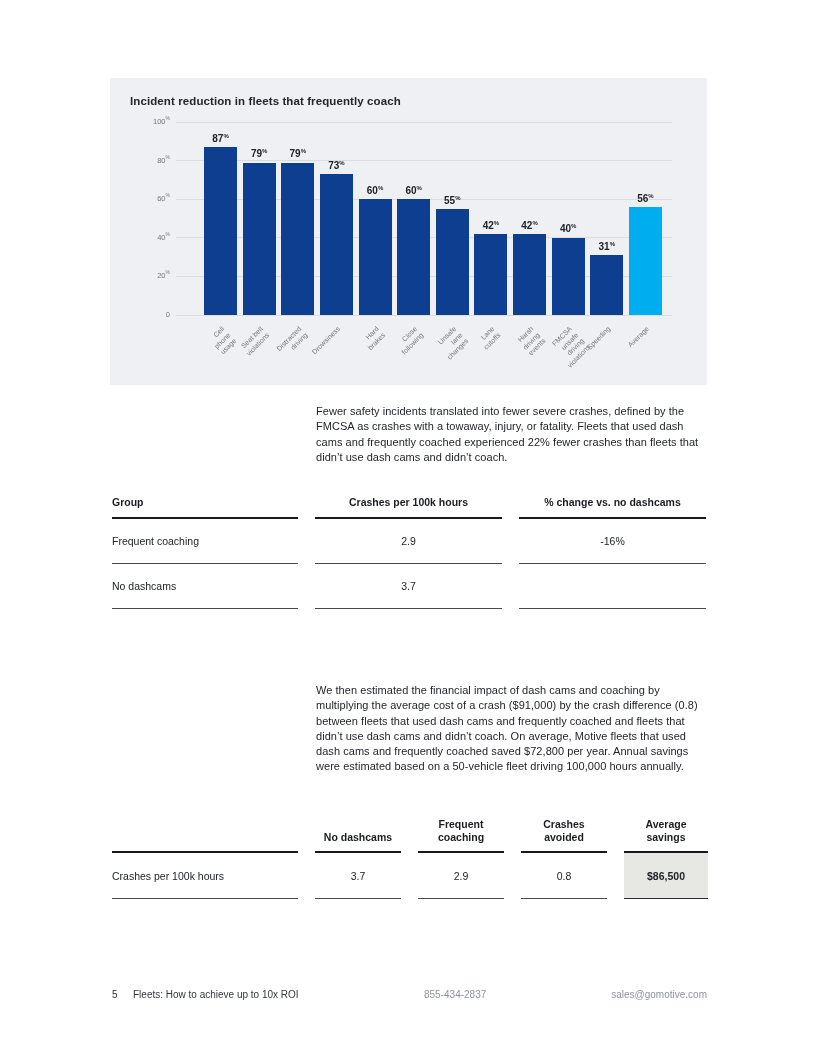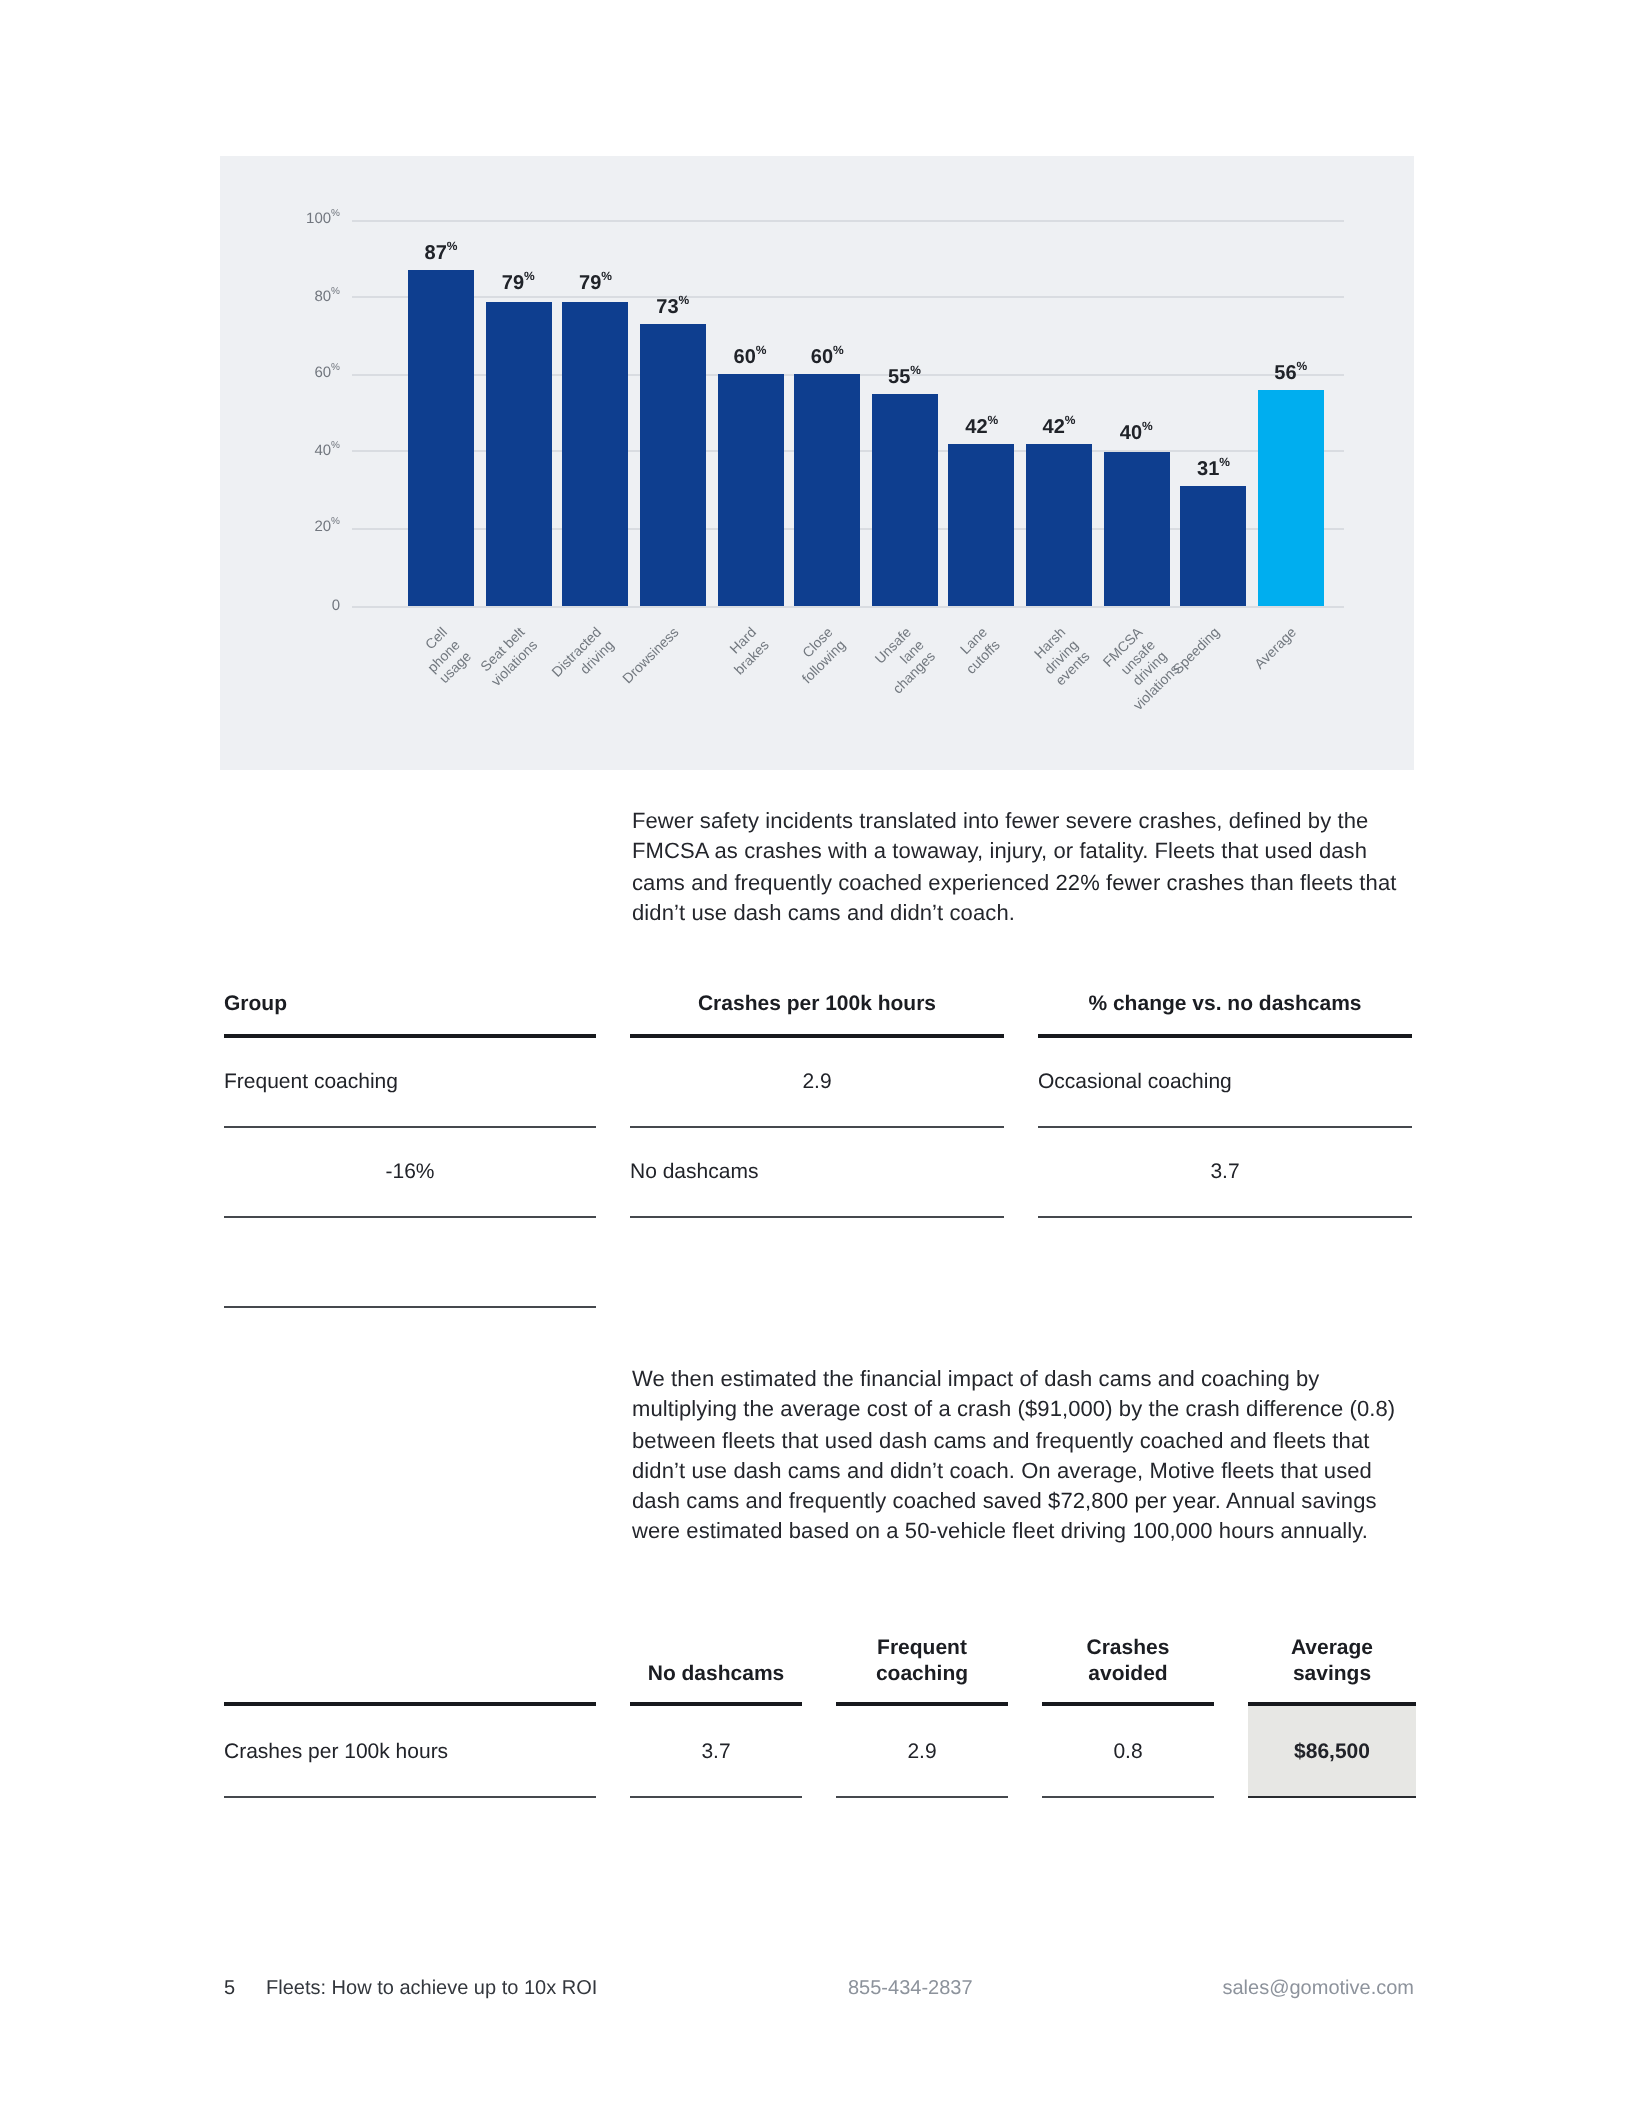--- a/index.html
+++ b/index.html
@@ -58,20 +58,21 @@
   .footer .doc { position:absolute; left:21px; color:#33373d; }
   .footer .phone { position:absolute; left:312px; color:#8d939c; }
   .footer .email { position:absolute; right:0; color:#8d939c; }
 </style>
 </head>
 <body>
 
 <div class="page">
 
   <section class="chart-panel">
+    <h2 class="chart-title">Incident reduction in fleets that frequently coach</h2>
     <div class="chart-plot">
         <div class="gridline" style="bottom: calc(100% - 0.5px);"></div>
         <div class="ytick" style="bottom: calc(100% - 3.5px);">100<sup>%</sup></div>
         <div class="gridline" style="bottom: calc(80% - 0.5px);"></div>
         <div class="ytick" style="bottom: calc(80% - 3.5px);">80<sup>%</sup></div>
         <div class="gridline" style="bottom: calc(60% - 0.5px);"></div>
         <div class="ytick" style="bottom: calc(60% - 3.5px);">60<sup>%</sup></div>
         <div class="gridline" style="bottom: calc(40% - 0.5px);"></div>
         <div class="ytick" style="bottom: calc(40% - 3.5px);">40<sup>%</sup></div>
         <div class="gridline" style="bottom: calc(20% - 0.5px);"></div>
@@ -147,21 +148,20 @@
   <p class="para para-1"><span>Fewer safety incidents translated into fewer severe crashes, defined by the FMCSA as crashes with a towaway, injury, or fatality. Fleets that used dash cams and frequently coached experienced </span><b>22% fewer crashes</b><span> than fleets that didn’t use dash cams and didn’t coach.</span></p>
 
   <div class="tbl tbl-1">
     <div class="th">Group</div>
     <div class="th c">Crashes per 100k hours</div>
     <div class="th c">% change vs. no dashcams</div>
 
     <div class="td">Frequent coaching</div>
     <div class="td c">2.9</div>
 
-    <div class="td">Occasional coaching</div>
     <div class="td c">-16%</div>
 
     <div class="td">No dashcams</div>
     <div class="td c">3.7</div>
     <div class="td c"></div>
   </div>
 
   <p class="para para-2"><span>We then estimated the financial impact of dash cams and coaching by multiplying the average cost of a crash ($91,000) by the crash difference (0.8) between fleets that used dash cams and frequently coached and fleets that didn’t use dash cams and didn’t coach. On average, Motive fleets that used dash cams and frequently coached </span><b>saved $72,800 per year</b><span>. Annual savings were estimated based on a 50-vehicle fleet driving 100,000 hours annually.</span></p>
 
   <div class="tbl tbl-2">

